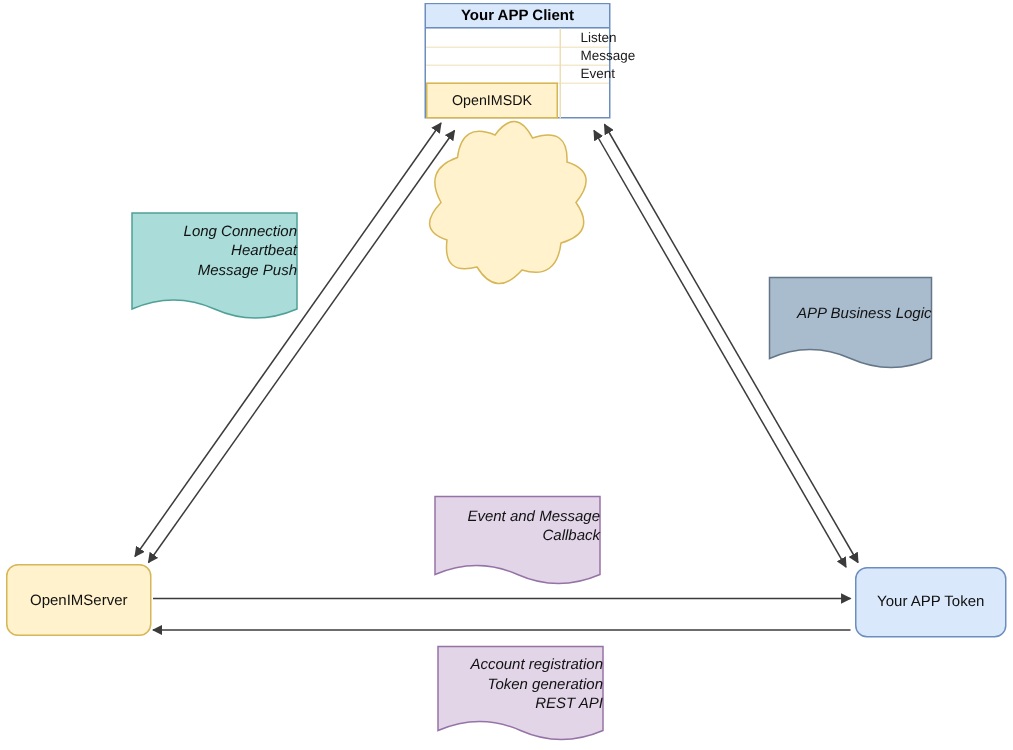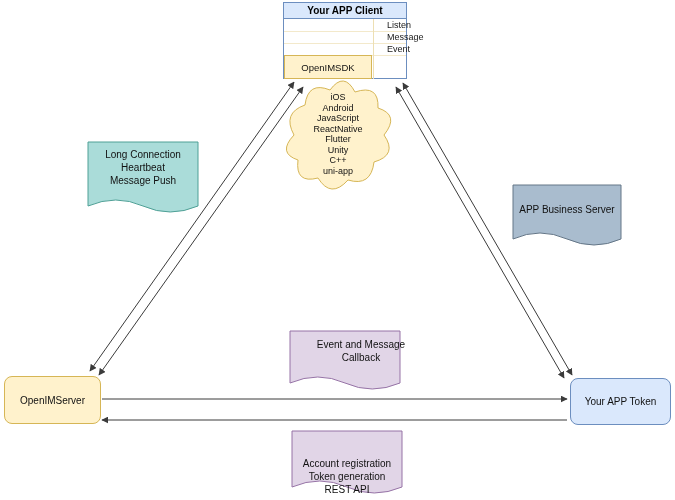--- a/index.html
+++ b/index.html
@@ -3,22 +3,22 @@
 <meta charset="utf-8">
 <style>
   html,body{margin:0;padding:0;background:#ffffff;}
   #stage{
     position:relative;width:675px;height:500px;background:#ffffff;overflow:hidden;
     font-family:"Liberation Sans","DejaVu Sans",sans-serif;color:#000;
   }
   .abs{position:absolute;}
   svg{position:absolute;left:0;top:0;}
   .note-text{
-    position:absolute;text-align:center;white-space:pre-line;
-    font-size:10px;line-height:13px;color:#111;
+    position:absolute;text-align:right;white-space:pre-line;
+    font-size:10px;line-height:13px;color:#111;font-style:italic;
   }
   .cloud-text{
     position:absolute;text-align:center;white-space:pre-line;
     font-size:9px;line-height:10.5px;color:#111;
   }
   
   .client-box{
     left:283px;top:2px;width:124px;height:77px;
     background:#ffffff;border:1px solid #6c8ebf;box-sizing:border-box;
   }
@@ -87,39 +87,31 @@
       <div class="h-line" style="top:24px;"></div>
       <div class="h-line" style="top:36px;"></div>
       <div class="v-divider"></div>
       <div class="iface-row" style="top:0;">Listen</div>
       <div class="iface-row" style="top:12px;">Message</div>
       <div class="iface-row" style="top:24px;">Event</div>
       <div class="sdk-box">OpenIMSDK</div>
     </div>
   </div>
 
-  <div class="cloud-text" style="left:290px;top:92px;width:96px;">iOS
-Android
-JavaScript
-ReactNative
-Flutter
-Unity
-C++
-uni-app</div>
 
   <div class="note-text" style="left:88px;top:148px;width:110px;">Long Connection
 Heartbeat
 Message Push</div>
 
-  <div class="note-text" style="left:513px;top:203px;width:108px;">APP Business Server</div>
+  <div class="note-text" style="left:513px;top:203px;width:108px;">APP Business Logic</div>
 
-  <div class="note-text" style="left:290px;top:338px;width:110px;margin-left:16px;">Event and Message
+  <div class="note-text" style="left:290px;top:338px;width:110px;">Event and Message
 Callback</div>
 
-  <div class="note-text" style="left:292px;top:437px;width:110px;margin-top:20px;">Account registration
+  <div class="note-text" style="left:292px;top:437px;width:110px;">Account registration
 Token generation
 REST API</div>
 
   <div class="abs server-box server-yellow">OpenIMServer</div>
 
   <div class="abs server-box server-blue">Your APP Token</div>
 
 </div>
 
 </body></html>

